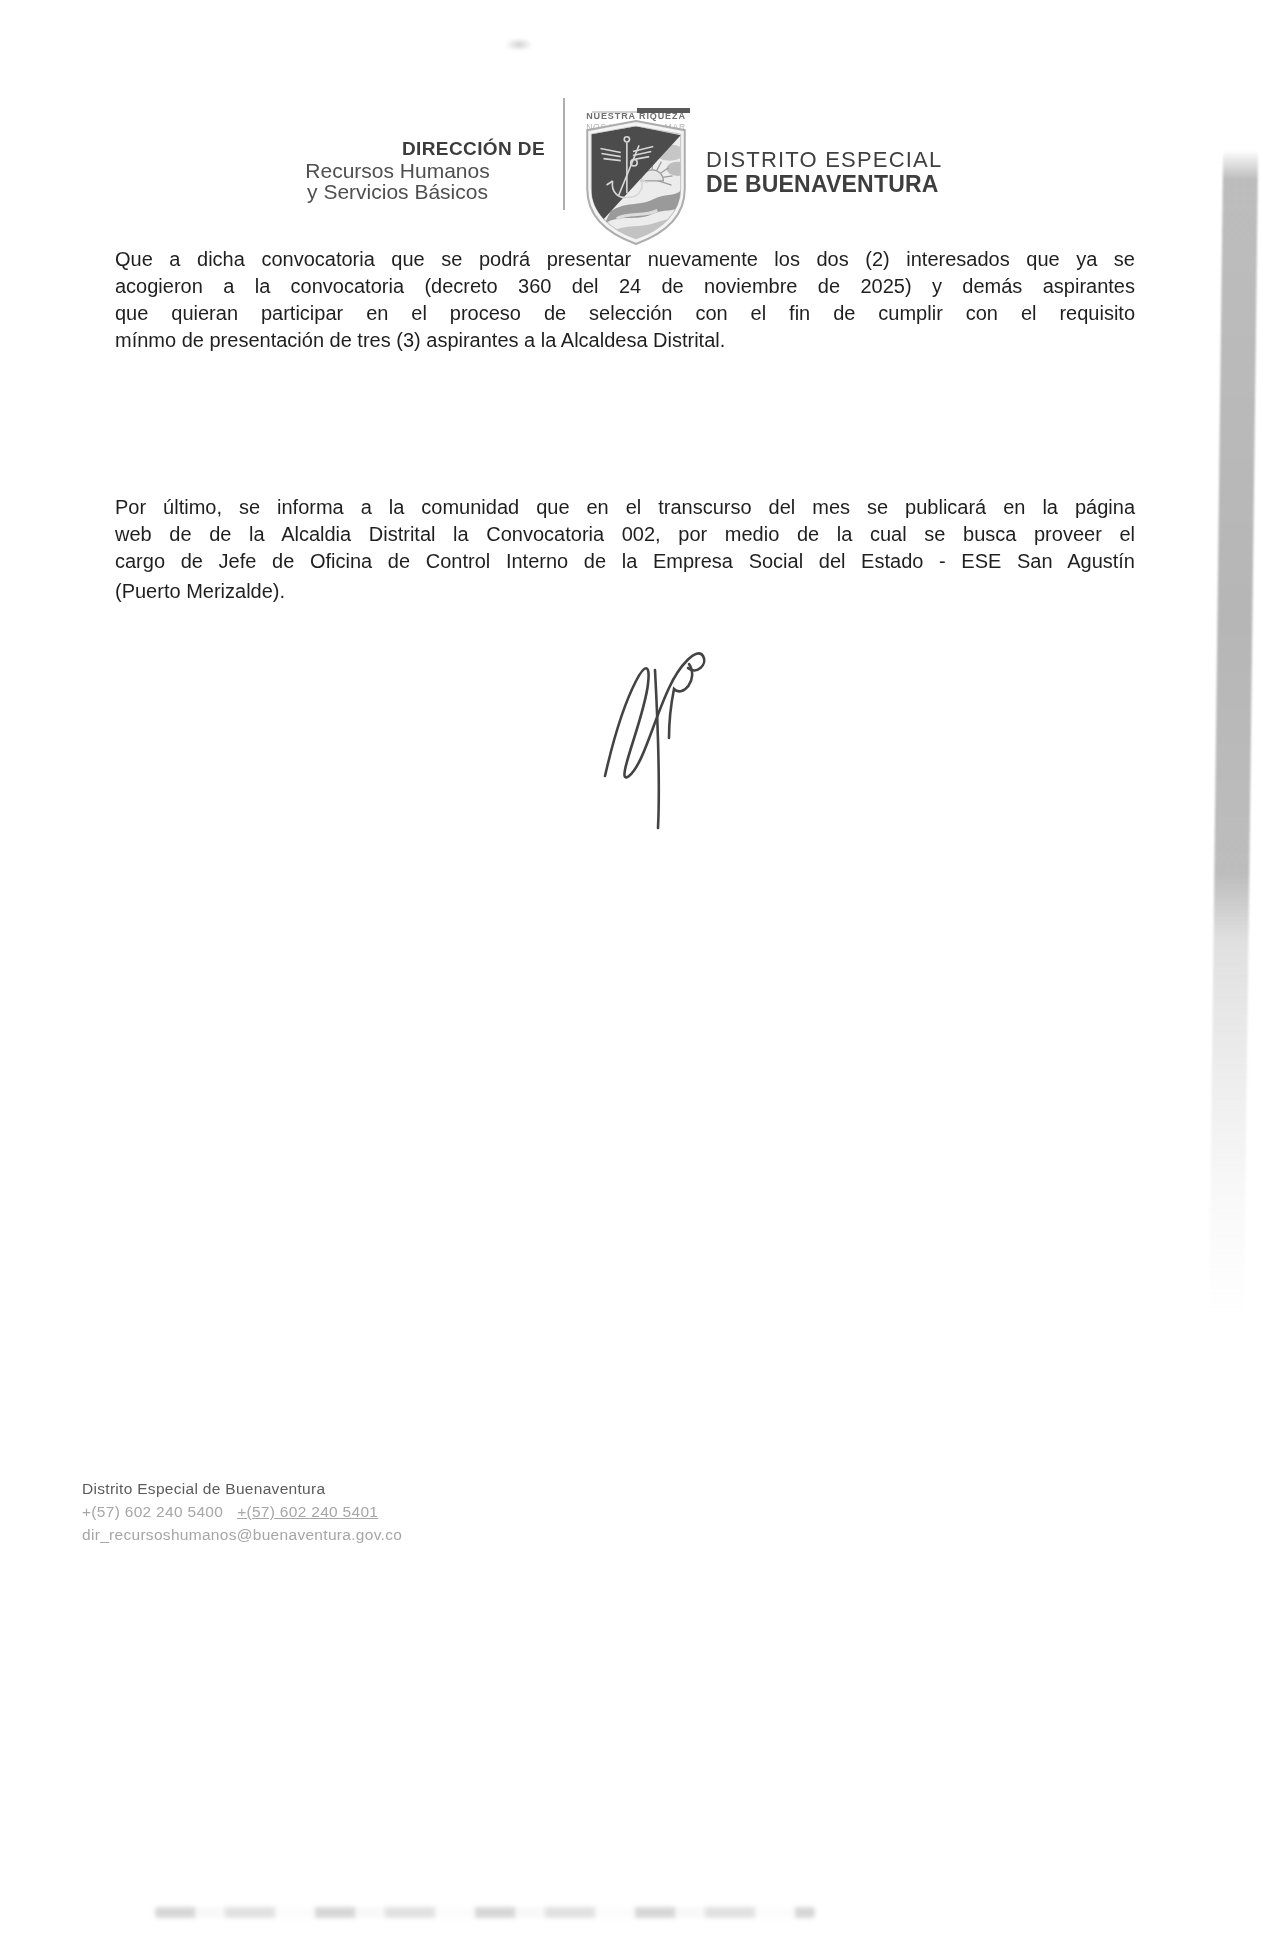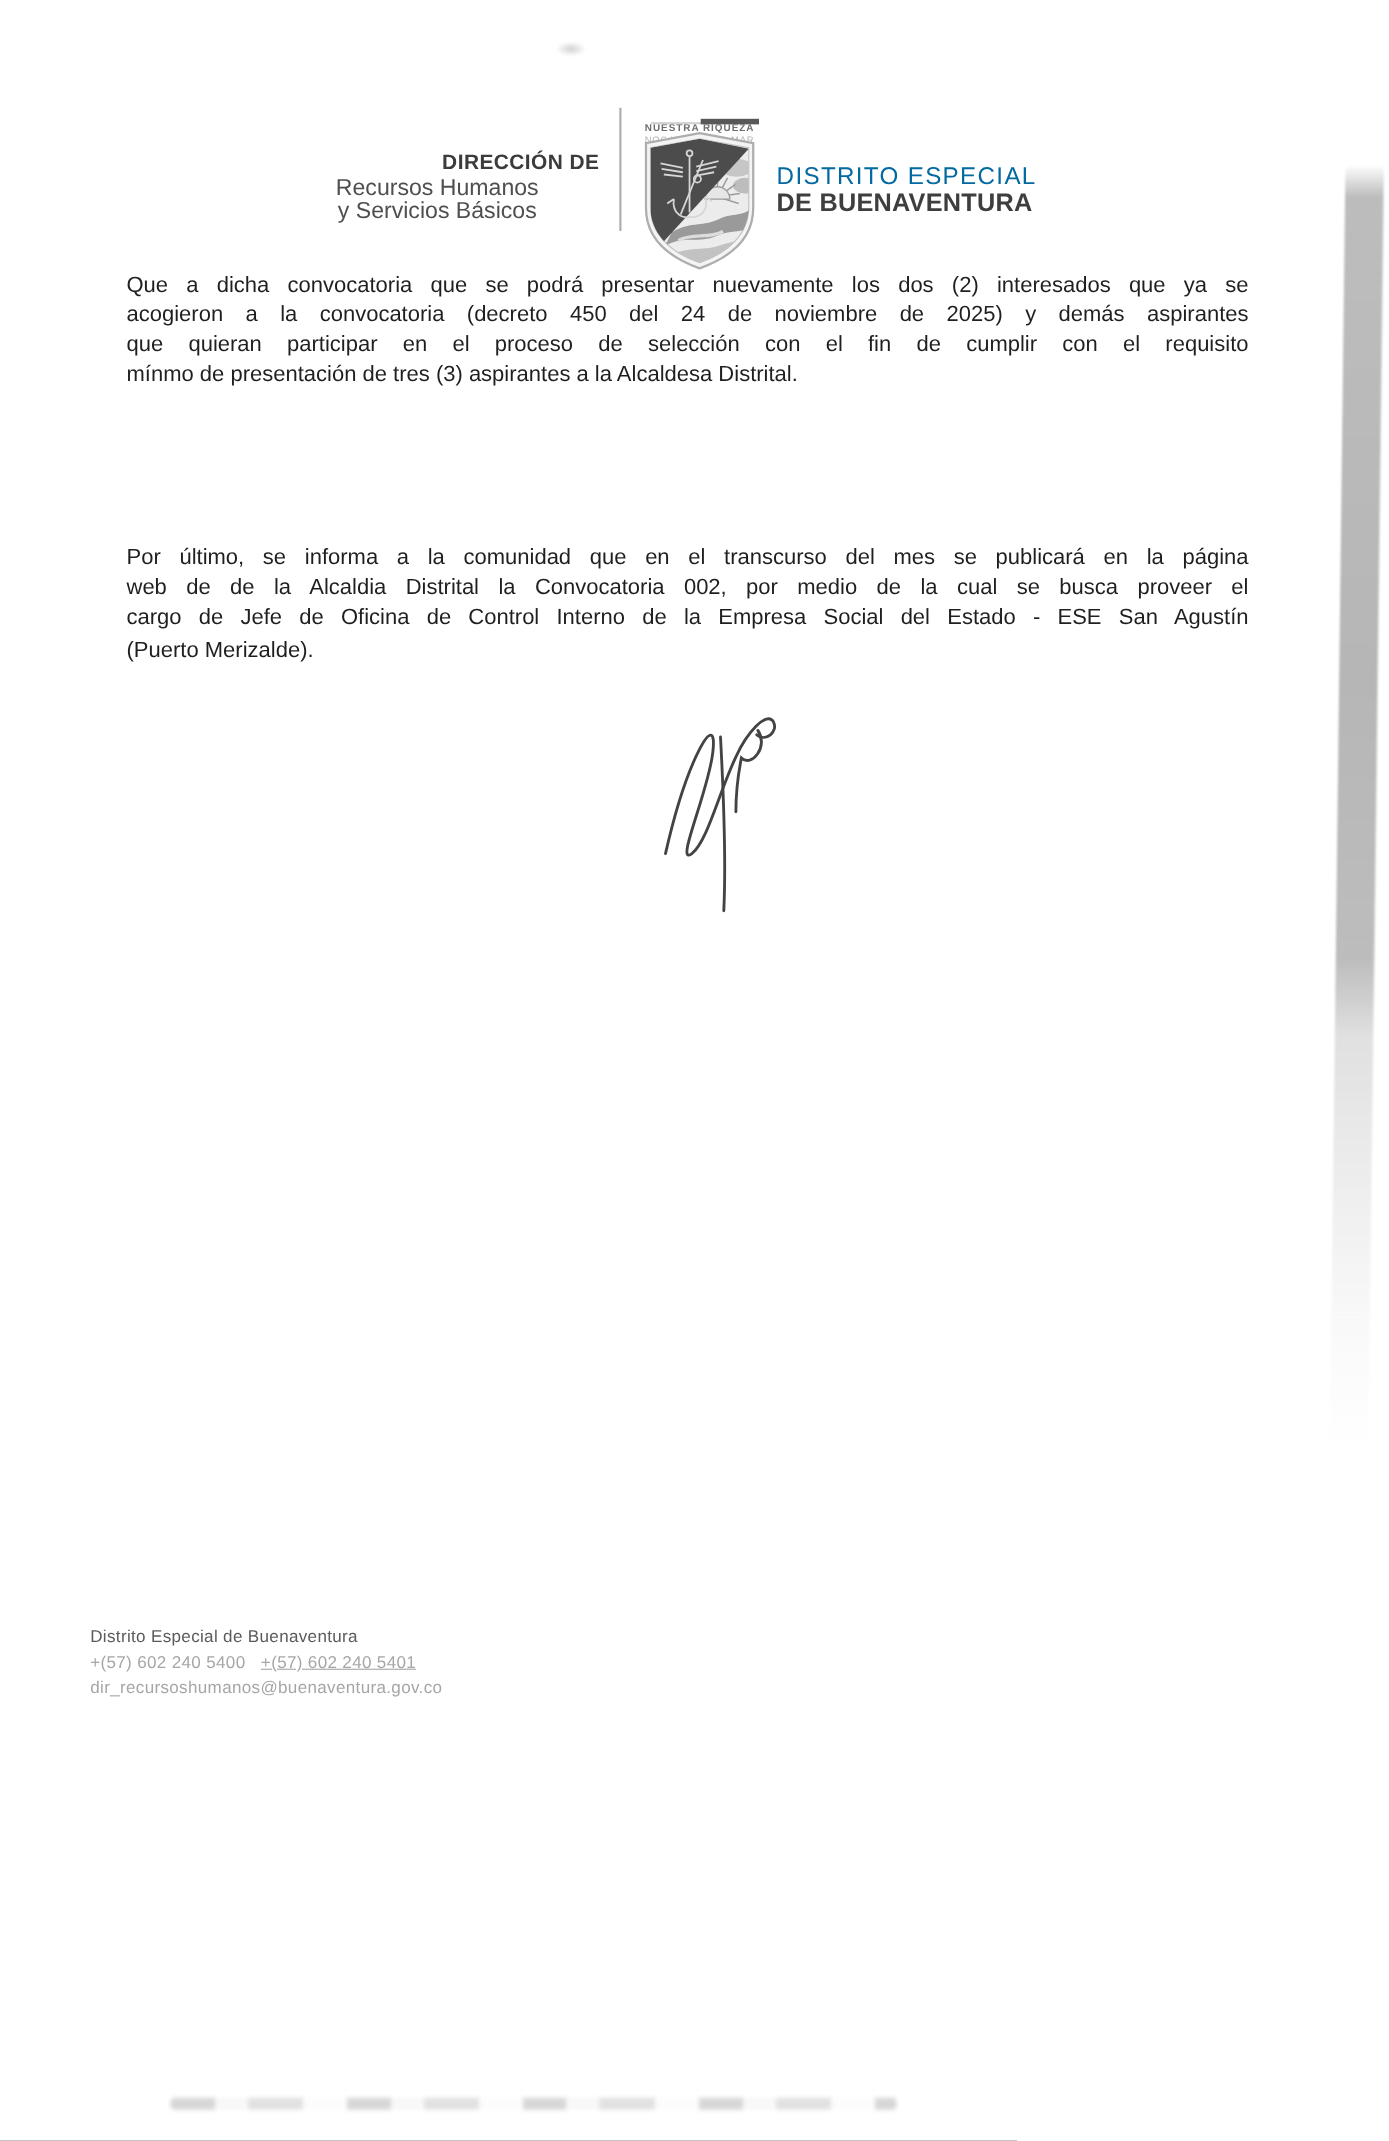--- a/index.html
+++ b/index.html
@@ -25,21 +25,21 @@
   }
   .tagline{
     position:absolute;left:556px;top:82px;width:160px;text-align:center;margin-top:29px;
   }
   .tagline .t1{font-size:9px;font-weight:bold;letter-spacing:.9px;color:#6e6e6e;line-height:11px;}
   .tagline .t2{font-size:8.5px;letter-spacing:.8px;color:#b3b3b3;line-height:10px;}
   .tagline-bar-light{position:absolute;left:592px;top:111px;width:98px;height:2px;background:#d2d2d2;}
   .tagline-bar{position:absolute;left:637px;top:108px;width:53px;height:5px;background:#585858;}
   .crest{position:absolute;left:580px;top:118px;width:112px;height:130px;}
   .hdr-right{position:absolute;left:706px;top:148px;}
-  .hdr-right .r1{font-size:22px;color:#0369a1;letter-spacing:1.2px;line-height:24px;}
+  .hdr-right .r1{font-size:22px;color:#404040;letter-spacing:1.2px;line-height:24px;}
   .hdr-right .r2{font-size:23px;font-weight:bold;color:#3e3e3e;letter-spacing:.2px;line-height:25px;}
   
   .para{
     position:absolute;left:115px;width:1020px;margin:0;
     font-size:20px;line-height:27px;color:#1f1f1f;
   }
   .ln{display:block;text-align:justify;text-align-last:justify;}
   .ln.last{text-align-last:left;}
   
   .sig-block{
@@ -149,21 +149,21 @@
     </g>
   </svg>
 
   <div class="hdr-right">
     <div class="r1">DISTRITO ESPECIAL</div>
     <div class="r2">DE BUENAVENTURA</div>
   </div>
 
   <p class="para" style="top:246px">
     <span class="ln">Que a dicha convocatoria que se podrá presentar nuevamente los dos (2) interesados que ya se</span>
-    <span class="ln">acogieron a la convocatoria (decreto 450 del 24 de noviembre de 2025) y demás aspirantes</span>
+    <span class="ln">acogieron a la convocatoria (decreto 360 del 24 de noviembre de 2025) y demás aspirantes</span>
     <span class="ln">que quieran participar en el proceso de selección con el fin de cumplir con el requisito</span>
     <span class="ln last">mínmo de presentación de tres (3) aspirantes a la Alcaldesa Distrital.</span>
   </p>
 
 
   <p class="para" style="top:494px">
     <span class="ln">Por último, se informa a la comunidad que en el transcurso del mes se publicará en la página</span>
     <span class="ln">web de de la Alcaldia Distrital la Convocatoria 002, por medio de la cual se busca proveer el</span>
     <span class="ln">cargo de Jefe de Oficina de Control Interno de la Empresa Social del Estado - ESE San Agustín</span>
     <span class="ln last" style="margin-top:3px">(Puerto Merizalde).</span>

